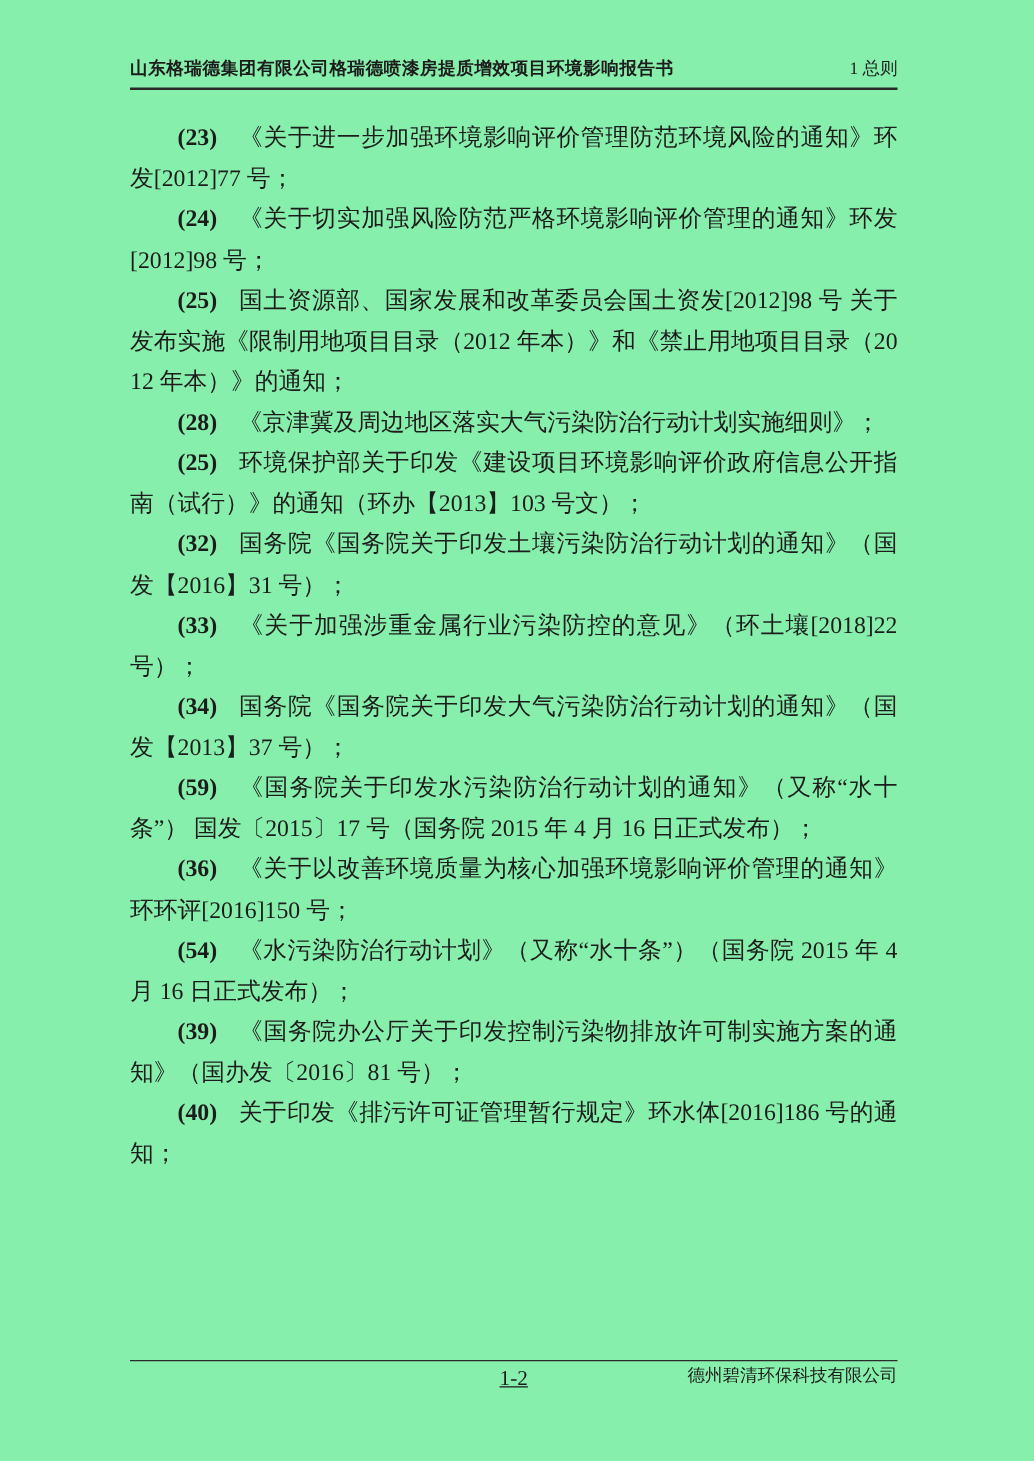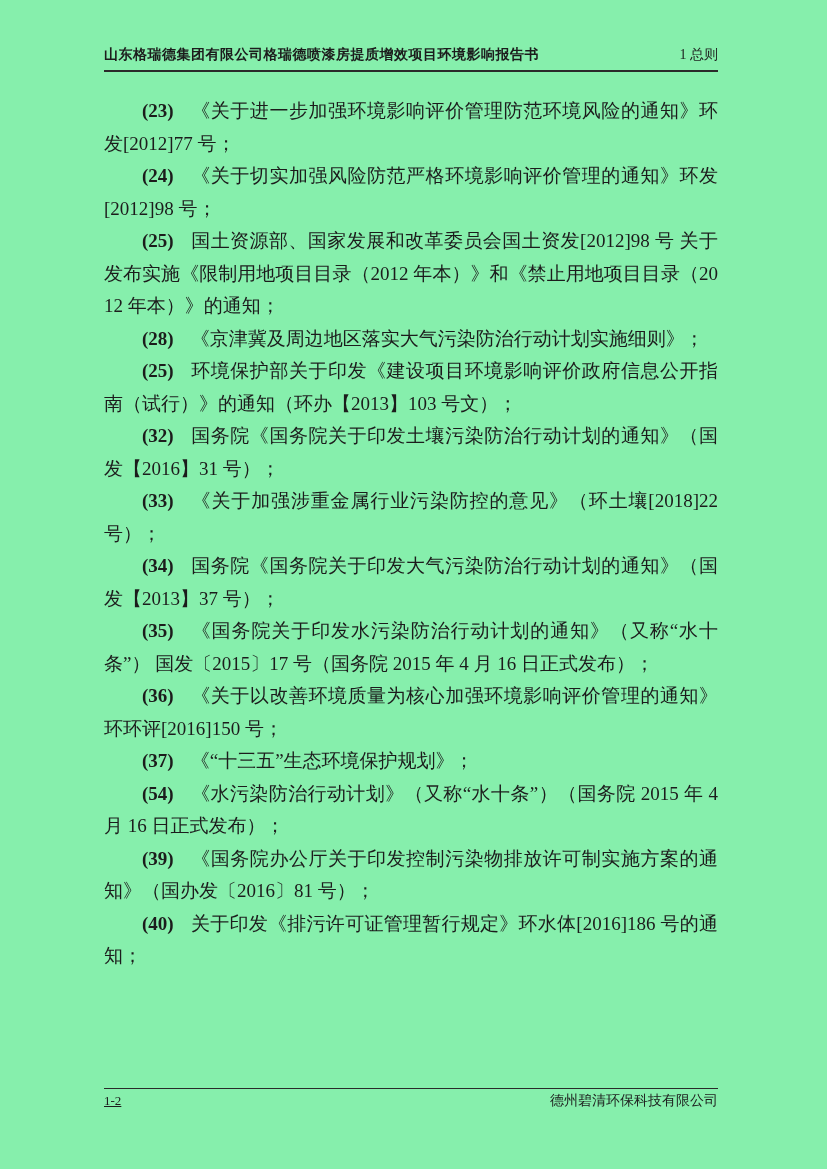--- a/index.html
+++ b/index.html
@@ -65,22 +65,22 @@
     right: 109px;
     top: 1088px;
     border-top: 1.5px solid #2a2a2a;
     height: 28px;
   }
   .footer .pageno {
     position: absolute;
     left: 0;
     right: 0;
     top: 4px;
-    text-align: left;
-    font-size: 13px;
+    text-align: center;
+    font-size: 17px;
     text-decoration: underline;
   }
   .footer .company {
     position: absolute;
     right: 0;
     top: 3px;
     font-size: 14px;
     white-space: nowrap;
     margin-left: 32px;
   }
@@ -109,25 +109,24 @@
     <p class="item"><span class="num">(25)</span><span class="txt">环境保护部关于印发《建设项目环境影响评价政府信息公开指南（试行）》的通知（环办【2013】103 号文）；</span></p>
 
 
 
     <p class="item"><span class="num">(32)</span><span class="txt">国务院《国务院关于印发土壤污染防治行动计划的通知》（国发【2016】31 号）；</span></p>
 
     <p class="item"><span class="num">(33)</span><span class="txt">《关于加强涉重金属行业污染防控的意见》（环土壤[2018]22 号）；</span></p>
 
     <p class="item"><span class="num">(34)</span><span class="txt">国务院《国务院关于印发大气污染防治行动计划的通知》（国发【2013】37 号）；</span></p>
 
-    <p class="item"><span class="num">(35)</span><span class="txt">《国务院关于印发水污染防治行动计划的通知》（又称“水十条”） 国发〔2015〕17 号（国务院 2015 年 4 月 16 日正式发布）；</span></p>
+    <p class="item"><span class="num">(59)</span><span class="txt">《国务院关于印发水污染防治行动计划的通知》（又称“水十条”） 国发〔2015〕17 号（国务院 2015 年 4 月 16 日正式发布）；</span></p>
 
     <p class="item"><span class="num">(36)</span><span class="txt">《关于以改善环境质量为核心加强环境影响评价管理的通知》环环评[2016]150 号；</span></p>
 
-    <p class="item"><span class="num">(37)</span><span class="txt">《“十三五”生态环境保护规划》；</span></p>
 
     <p class="item"><span class="num">(54)</span><span class="txt">《水污染防治行动计划》（又称“水十条”）（国务院 2015 年 4 月 16 日正式发布）；</span></p>
 
     <p class="item"><span class="num">(39)</span><span class="txt">《国务院办公厅关于印发控制污染物排放许可制实施方案的通知》（国办发〔2016〕81 号）；</span></p>
 
     <p class="item"><span class="num">(40)</span><span class="txt">关于印发《排污许可证管理暂行规定》环水体[2016]186 号的通知；</span></p>
 
   </div>
 
   <div class="footer">

